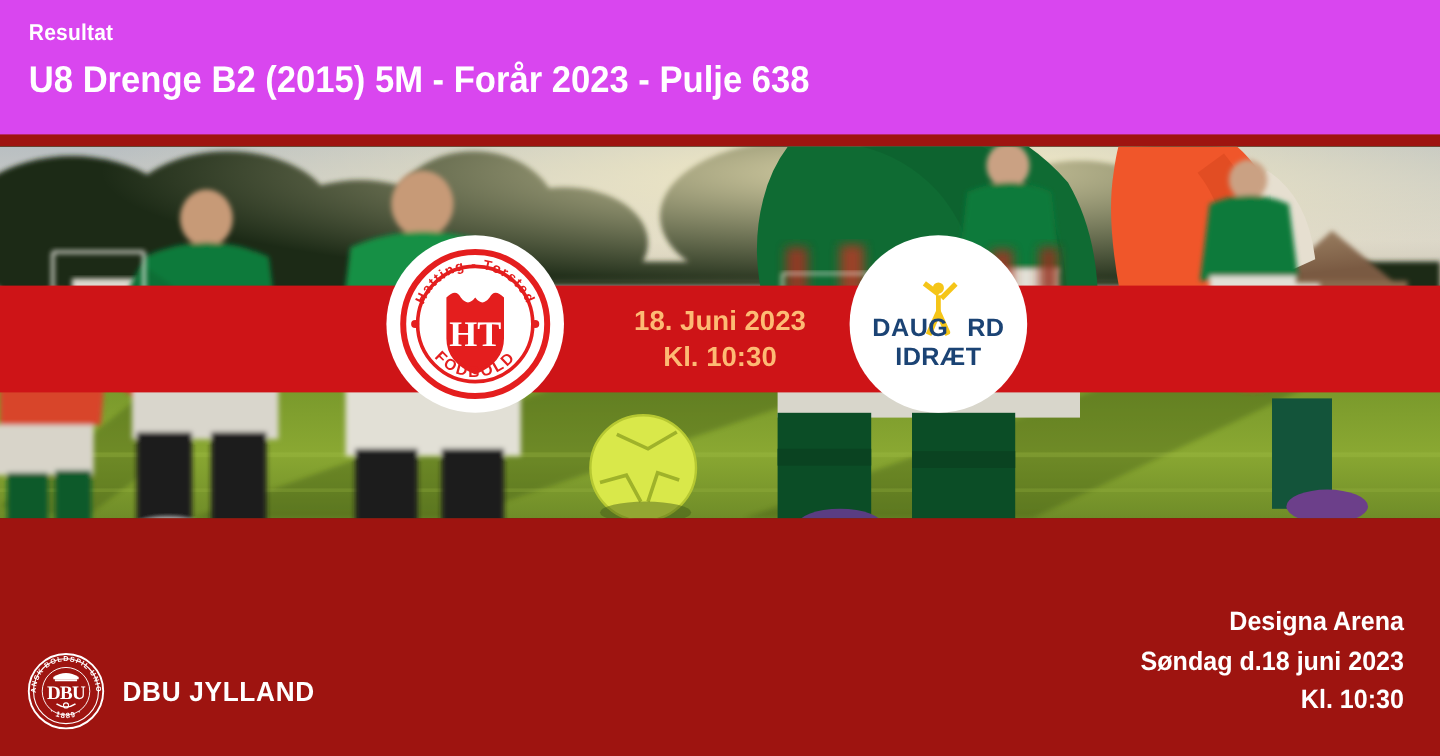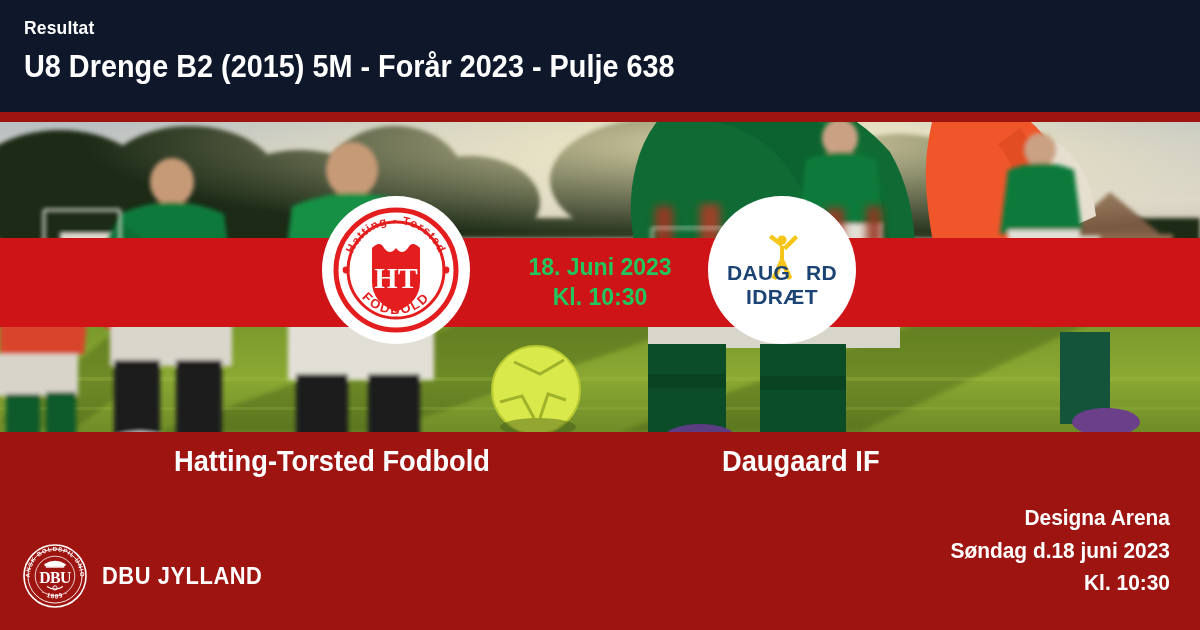--- a/index.html
+++ b/index.html
@@ -7,21 +7,21 @@
     width:1200px;height:630px;overflow:hidden;
     background:#9E1410;
     font-family:"Liberation Sans", sans-serif;
     -webkit-font-smoothing:antialiased;
   }
   .poster{position:relative;width:1200px;height:630px;overflow:hidden;}
 
   
   .header{
     position:absolute;left:0;top:0;width:1200px;height:112px;
-    background:#0f172a;box-sizing:border-box;padding:18px 0 0 24px;
+    background:#d946ef;box-sizing:border-box;padding:18px 0 0 24px;
   }
   .kicker{
     font-size:19px;font-weight:bold;color:#ffffff;letter-spacing:.2px;
     line-height:1.1;transform:scaleX(.92);transform-origin:left center;
   }
   .headline{
     margin-top:10px;
     font-size:31px;font-weight:bold;color:#ffffff;line-height:1.15;
     white-space:nowrap;transform:scaleX(.93);transform-origin:left center;
   }
@@ -34,21 +34,21 @@
   .photo svg{display:block;width:1200px;height:310px;}
 
   
   .band{
     position:absolute;left:0;top:238px;width:1200px;height:89px;
     background:#CE1417;z-index:3;
   }
   .band-text{
     position:absolute;left:0;top:238px;width:1200px;height:89px;z-index:5;
     display:flex;flex-direction:column;align-items:center;justify-content:center;
-    color:#22c55e;text-align:center;
+    color:#fdba74;text-align:center;
   }
   .band-date{font-size:23px;font-weight:bold;line-height:1.28;}
   .band-time{font-size:23px;font-weight:bold;line-height:1.28;}
 
   
   .logo-circle{
     position:absolute;width:148px;height:148px;border-radius:50%;
     background:#ffffff;z-index:6;
     display:flex;align-items:center;justify-content:center;
   }
@@ -304,24 +304,20 @@
         <path d="M62.5 52 l-9 20 l4.6 2 l8 -19 z"></path>
         <path d="M65.5 52 l9 20 l-4.6 2 l-8 -19 z"></path>
       </g>
       <text x="64" y="74" text-anchor="middle" fill="#1B4374" font-family="Liberation Sans, sans-serif" font-size="21" font-weight="bold" letter-spacing="0.4">DAUG<tspan fill="#FFFFFF">A</tspan>RD</text>
       <text x="64" y="98" text-anchor="middle" fill="#1B4374" font-family="Liberation Sans, sans-serif" font-size="21" font-weight="bold" letter-spacing="0.4">IDRÆT</text>
     </svg>
   </div>
 
   <div class="bottom"></div>
 
-  <div class="teams">
-    <div class="team-name team-home">Hatting-Torsted Fodbold</div>
-    <div class="team-name team-away">Daugaard IF</div>
-  </div>
 
   <div class="venue">
     <div>Designa Arena</div>
     <div>Søndag d.18 juni 2023</div>
     <div>Kl. 10:30</div>
   </div>
 
   <div class="dbu">
     <svg class="dbu-seal" viewBox="0 0 100 100" aria-hidden="true">
       <defs>

